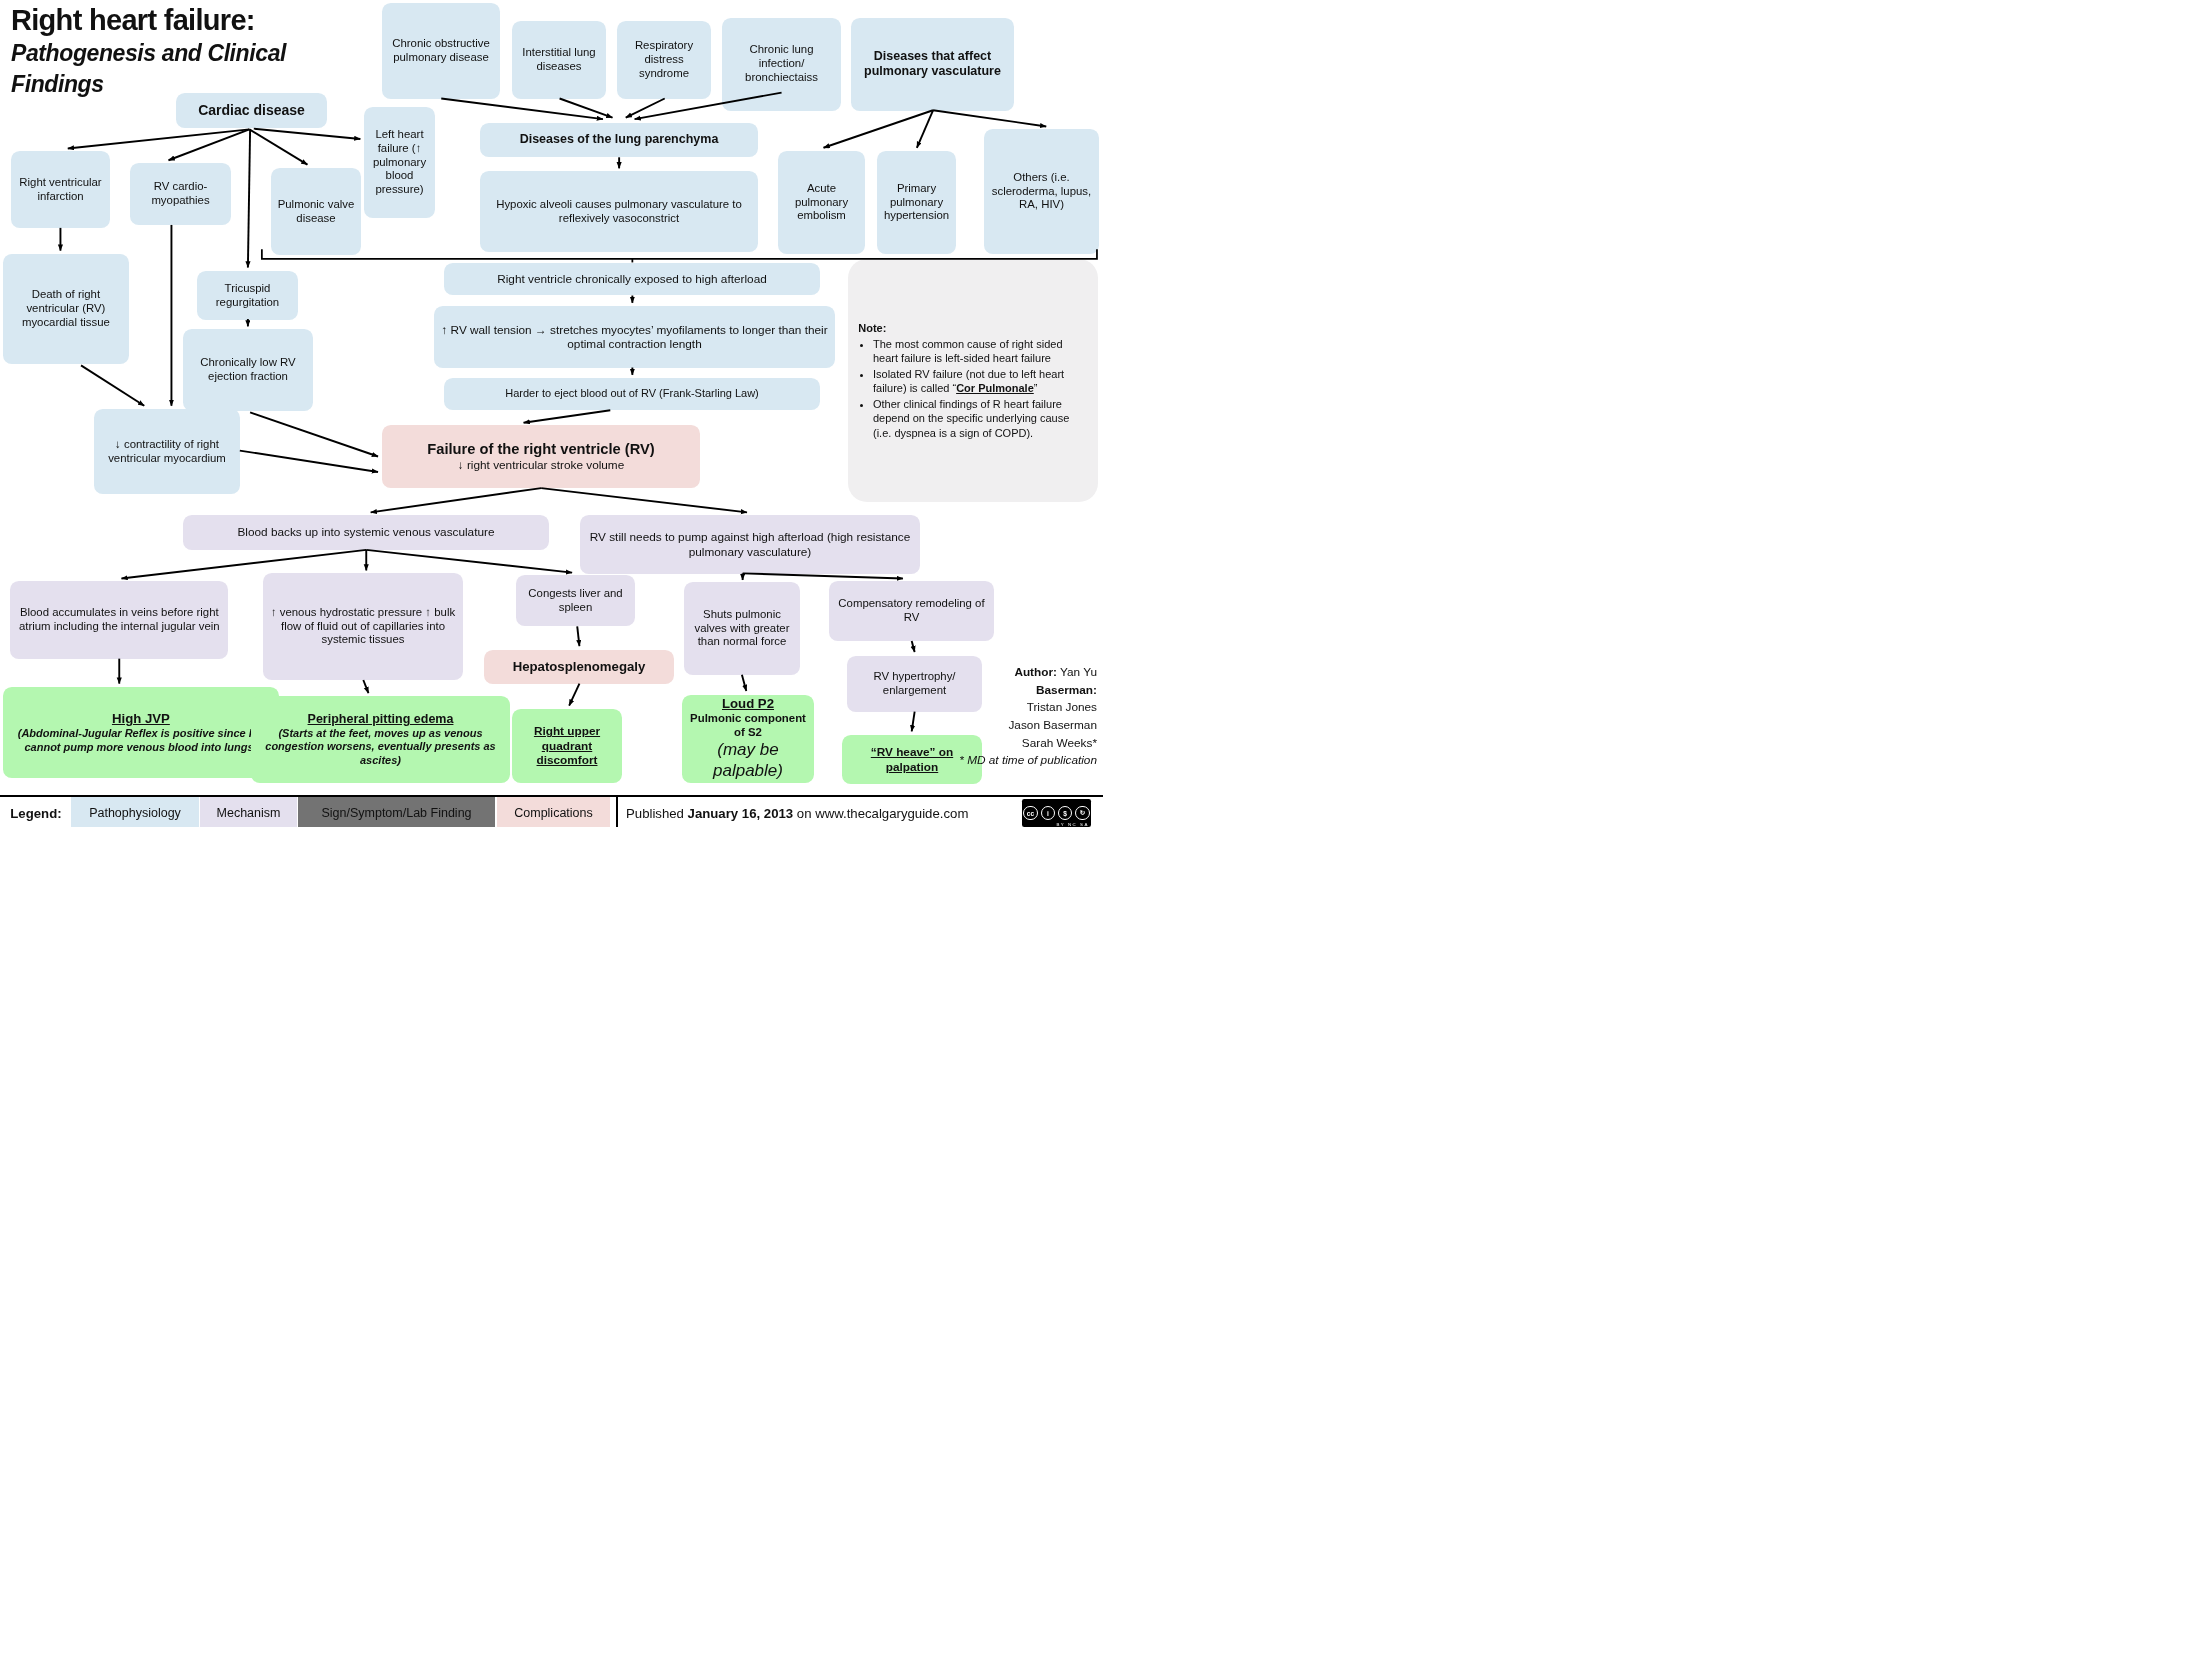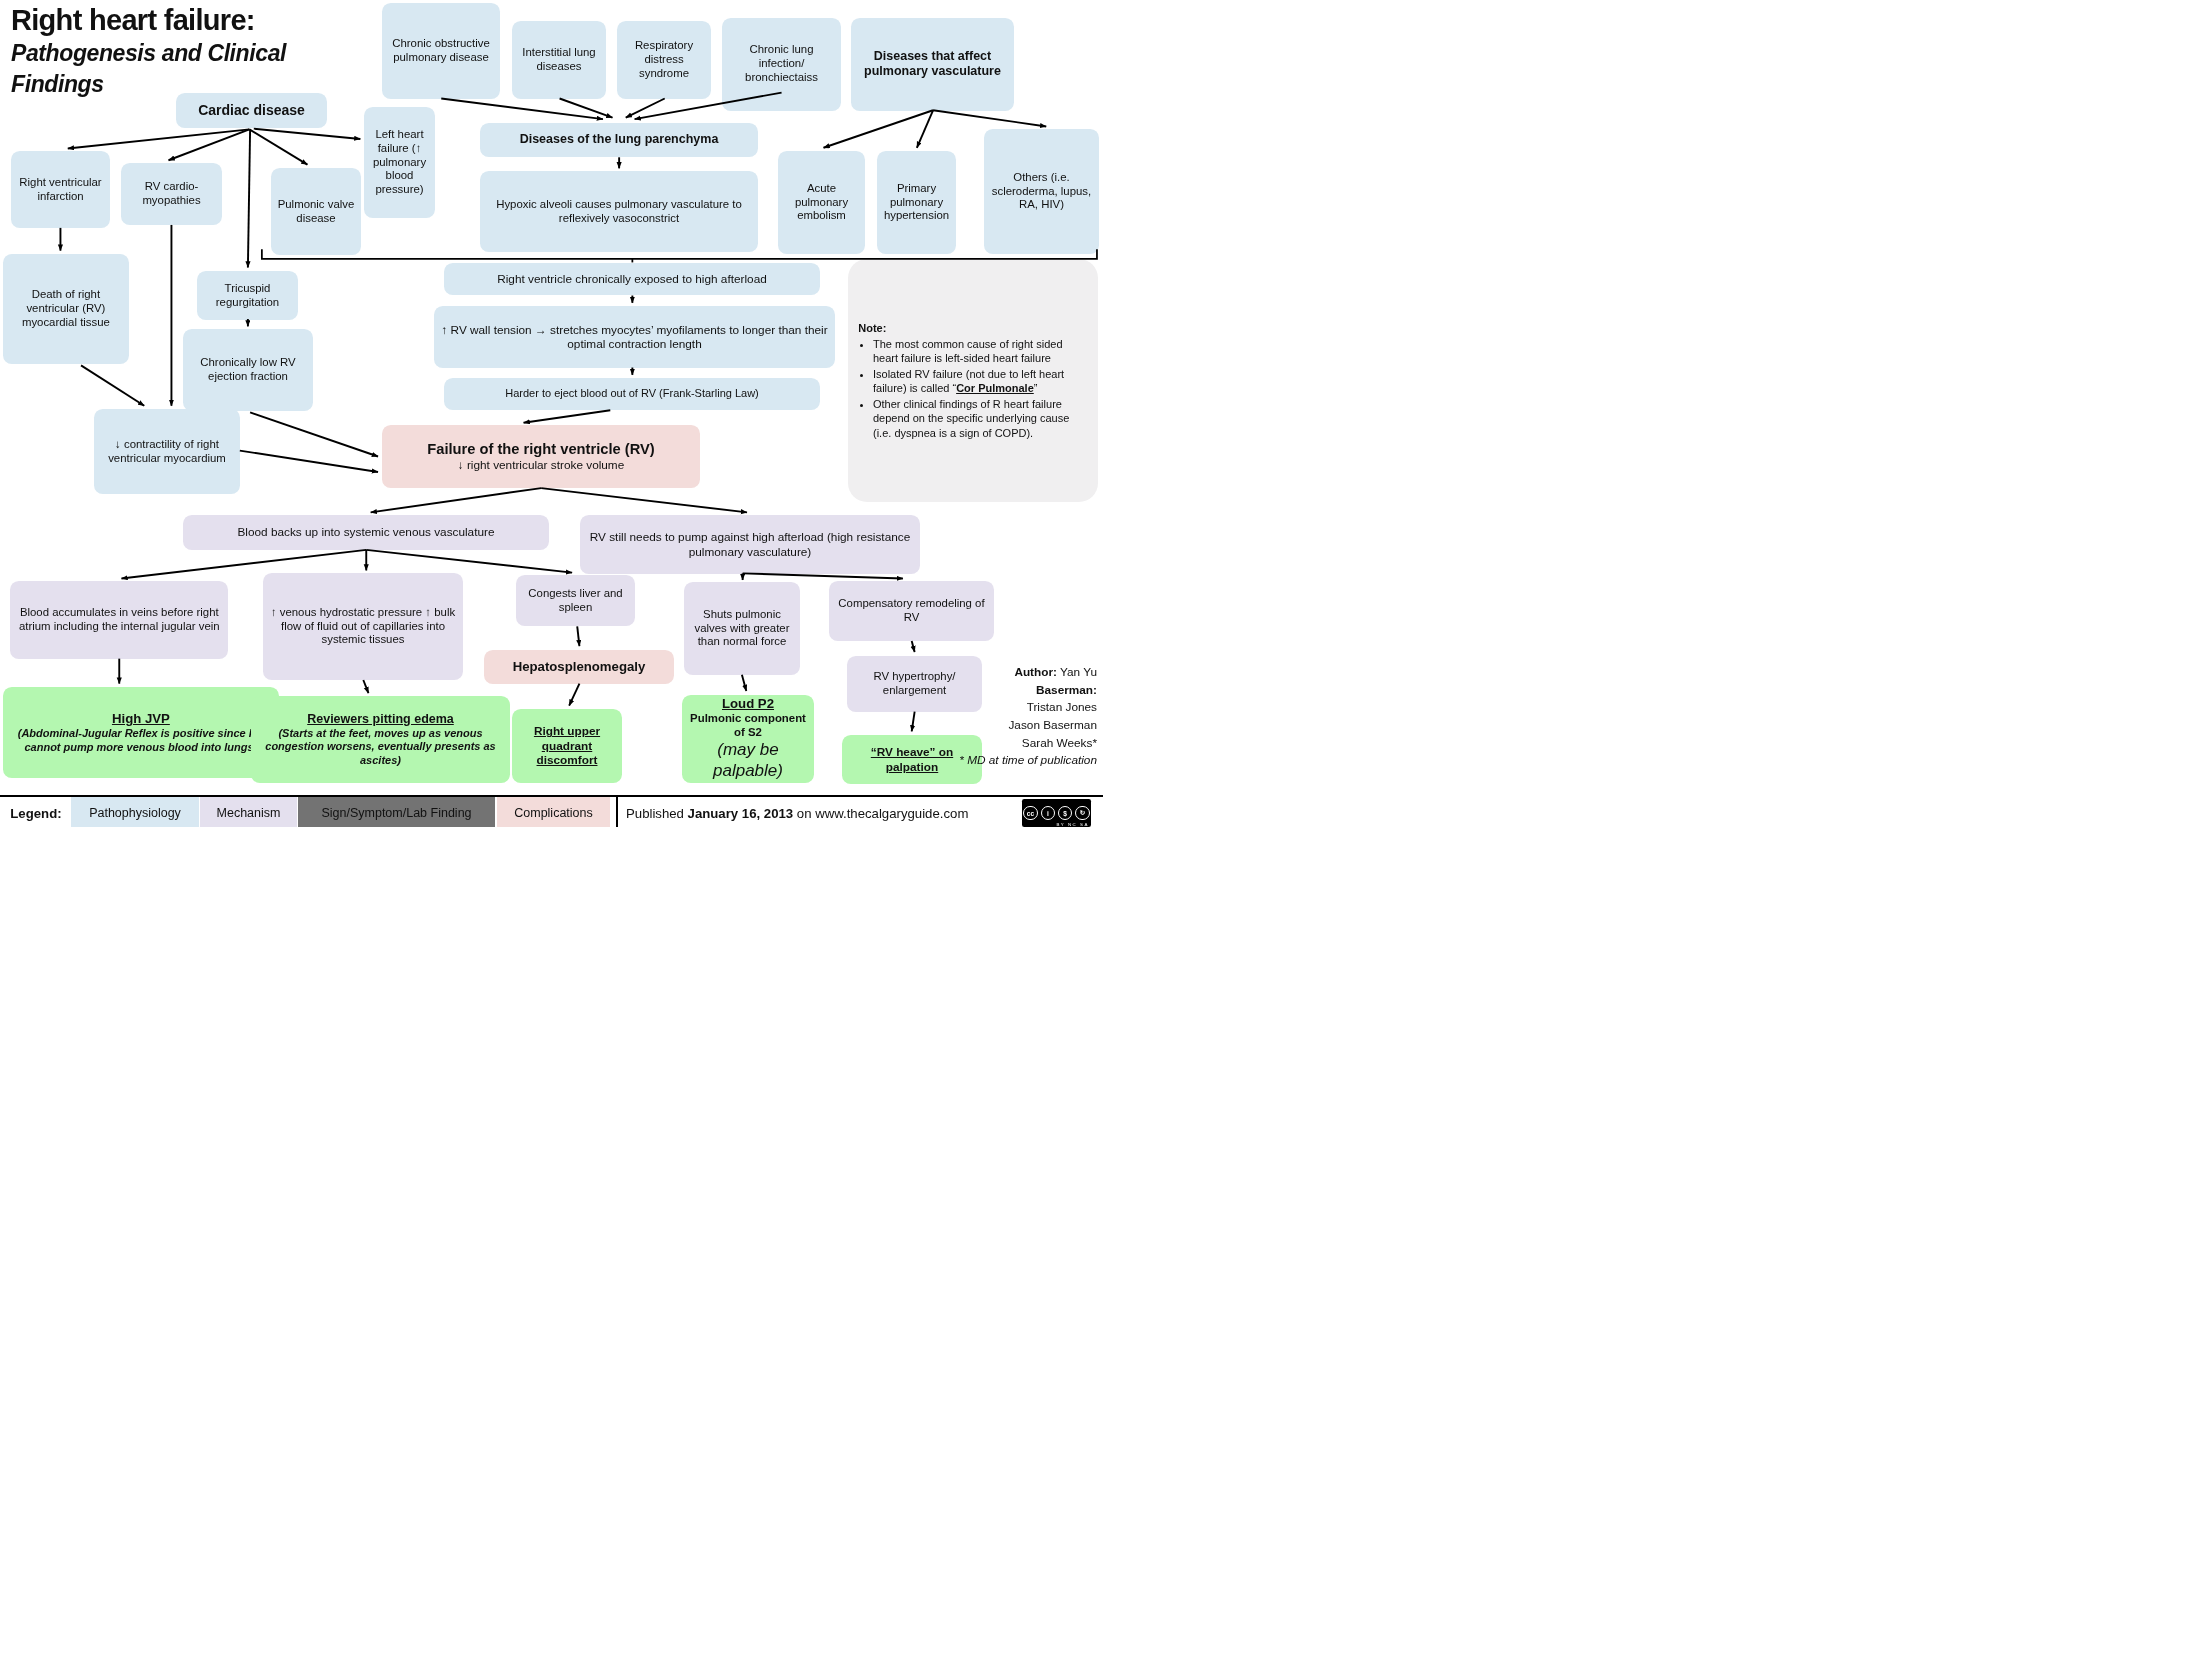--- a/index.html
+++ b/index.html
@@ -55,21 +55,21 @@
     <div class="l2">Findings</div>
   </div>
 
   <div class="box blue" style="left:382px;top:2.9px;width:118px;height:96px">Chronic obstructive pulmonary disease</div>
   <div class="box blue" style="left:512px;top:20.6px;width:94px;height:78px">Interstitial lung diseases</div>
   <div class="box blue" style="left:617px;top:20.6px;width:94px;height:78px">Respiratory distress syndrome</div>
   <div class="box blue" style="left:722px;top:17.6px;width:119px;height:93px">Chronic lung infection/ bronchiectaiss</div>
   <div class="box blue hdr" style="left:851px;top:17.6px;width:163px;height:93px">Diseases that affect pulmonary vasculature</div>
   <div class="box blue" style="left:176px;top:93px;width:151px;height:35px;font-weight:bold;font-size:14px">Cardiac disease</div>
   <div class="box blue" style="left:11px;top:151px;width:99px;height:77px">Right ventricular infarction</div>
-  <div class="box blue" style="left:121px;top:163px;width:101px;height:62px">RV cardio-myopathies</div>
+  <div class="box blue" style="left:130px;top:163px;width:101px;height:62px">RV cardio-myopathies</div>
   <div class="box blue" style="left:271px;top:168px;width:90px;height:87px">Pulmonic valve disease</div>
   <div class="box blue" style="left:364px;top:107px;width:71px;height:111px">Left heart failure (↑ pulmonary blood pressure)</div>
   <div class="box blue hdr" style="left:480px;top:123px;width:278px;height:34px">Diseases of the lung parenchyma</div>
   <div class="box blue" style="left:480px;top:171px;width:278px;height:81px">Hypoxic alveoli causes pulmonary vasculature to reflexively vasoconstrict</div>
   <div class="box blue" style="left:778px;top:151px;width:87px;height:103px">Acute pulmonary embolism</div>
   <div class="box blue" style="left:877px;top:151px;width:79px;height:103px">Primary pulmonary hypertension</div>
   <div class="box blue" style="left:984px;top:129px;width:115px;height:125px">Others (i.e. scleroderma, lupus, RA, HIV)</div>
   <div class="box blue" style="left:197px;top:271px;width:101px;height:49px">Tricuspid regurgitation</div>
   <div class="box blue" style="left:2.9px;top:254px;width:126px;height:110px">Death of right ventricular (RV) myocardial tissue</div>
   <div class="box blue" style="left:183px;top:329px;width:130px;height:82px">Chronically low RV ejection fraction</div>
@@ -101,21 +101,21 @@
   <div class="box lav" style="left:829px;top:581px;width:165px;height:60px">Compensatory remodeling of RV</div>
   <div class="box lav" style="left:847px;top:656px;width:135px;height:56px">RV hypertrophy/ enlargement</div>
 
   <div class="box pink bold" style="left:484px;top:650px;width:190px;height:34px;font-size:13.2px">Hepatosplenomegaly</div>
 
   <div class="box green" style="left:2.9px;top:687px;width:276px;height:91px">
     <div class="bold u" style="font-size:13.2px">High JVP</div>
     <div class="it" style="font-size:11px">(Abdominal-Jugular Reflex is positive since RV cannot pump more venous blood into lungs)</div>
   </div>
   <div class="box green" style="left:251px;top:696px;width:259px;height:87px">
-    <div class="bold u" style="font-size:12.5px">Reviewers pitting edema</div>
+    <div class="bold u" style="font-size:12.5px">Peripheral pitting edema</div>
     <div class="it" style="font-size:11px">(Starts at the feet, moves up as venous congestion worsens, eventually presents as ascites)</div>
   </div>
   <div class="box green bold u" style="left:512px;top:709px;width:110px;height:74px;font-size:11.8px">Right upper quadrant discomfort</div>
   <div class="box green" style="left:682px;top:695px;width:132px;height:88px">
     <div class="bold u" style="font-size:13.2px">Loud P2</div>
     <div class="bold" style="font-size:11.4px">Pulmonic component of S2</div>
     <div style="font-style:italic;font-size:17px">(may be palpable)</div>
   </div>
   <div class="box green bold u" style="left:842px;top:735px;width:140px;height:49px;font-size:11.8px">“RV heave” on palpation</div>
 

